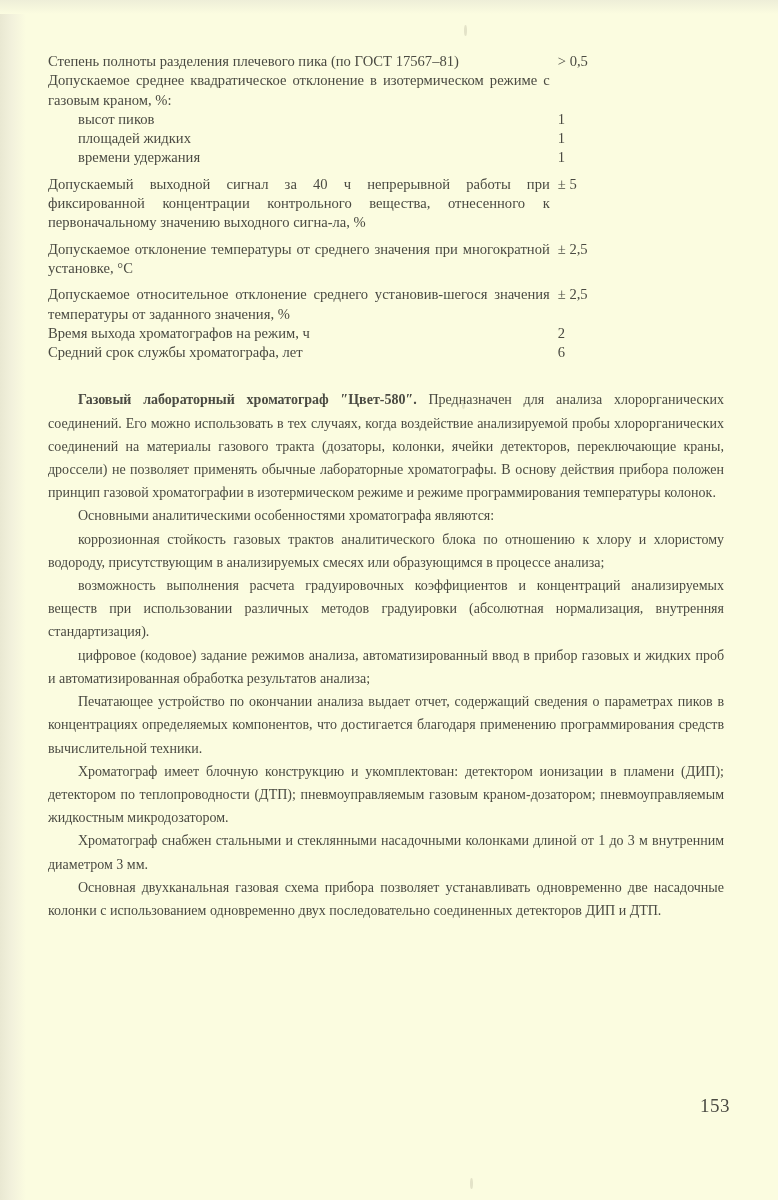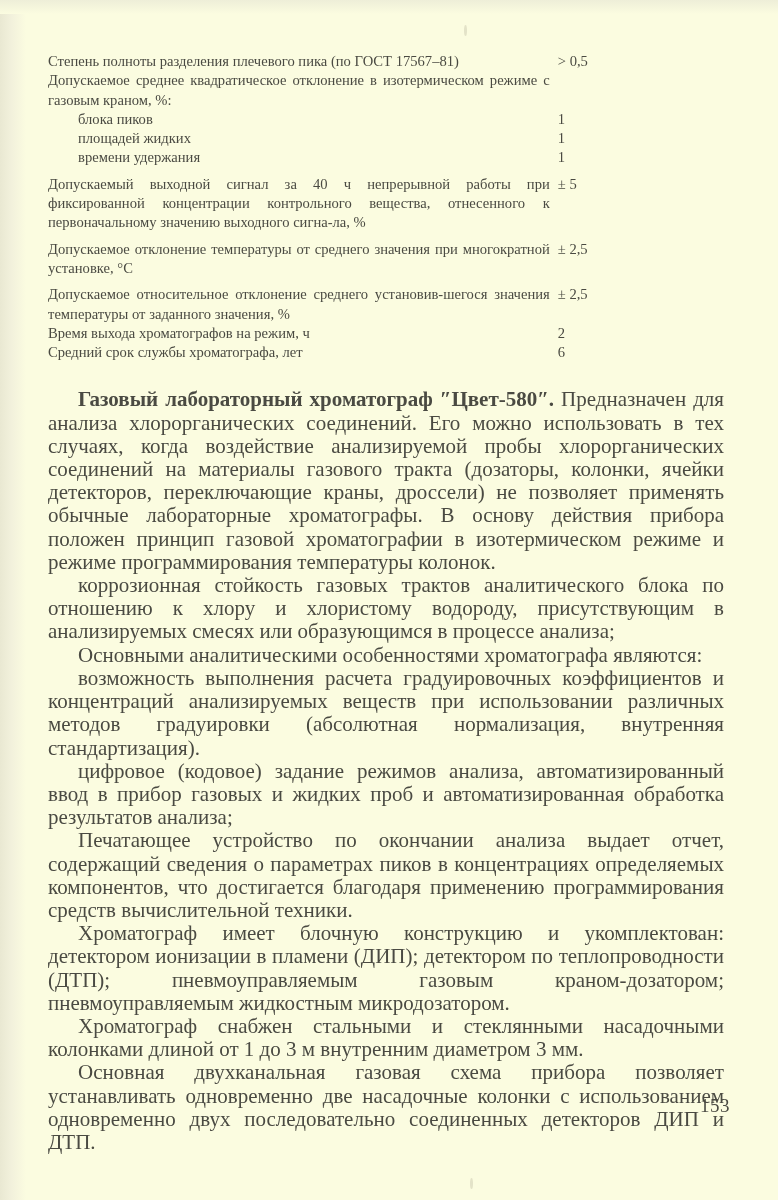--- a/index.html
+++ b/index.html
@@ -77,21 +77,21 @@
   .spec-indent {
     padding-left: 30px !important;
     text-align: left !important;
   }
   .row-gap td { padding-top: 7px !important; }
 
   
   .body-block { margin-top: 26px; }
   p.para {
     margin: 0;
-    font-size: 21px;
+    font-size: 14px;
     line-height: 23.2px;
     text-align: justify;
     text-indent: 30px;
     hyphens: manual;
   }
   p.para b { font-weight: bold; }
 
   .page-number {
     position: absolute;
     right: 48px;
@@ -117,21 +117,21 @@
       <tbody>
           <tr>
             <td class="spec-desc justified-full">Степень полноты разделения плечевого пика (по ГОСТ 17567–81)</td>
             <td class="spec-val">&gt; 0,5</td>
           </tr>
           <tr>
             <td class="spec-desc justified-full">Допускаемое среднее квадратическое отклонение в изотермическом режиме с газовым краном, %:</td>
             <td class="spec-val"></td>
           </tr>
           <tr>
-            <td class="spec-desc spec-indent">блока пиков</td>
+            <td class="spec-desc spec-indent">высот пиков</td>
             <td class="spec-val">1</td>
           </tr>
           <tr>
             <td class="spec-desc spec-indent">площадей жидких</td>
             <td class="spec-val">1</td>
           </tr>
           <tr>
             <td class="spec-desc spec-indent">времени удержания</td>
             <td class="spec-val">1</td>
           </tr>
@@ -153,22 +153,22 @@
           </tr>
           <tr>
             <td class="spec-desc">Средний срок службы хроматографа, лет</td>
             <td class="spec-val">6</td>
           </tr>
         </tbody>
     </table>
 
     <div class="body-block">
         <p class="para"><b>Газовый лабораторный хроматограф ″Цвет-580″.</b><span> Предназначен для анализа хлорорганических соединений. Его можно использовать в тех случаях, когда воздействие анализируемой пробы хлорорганических соединений на материалы газового тракта (дозаторы, колонки, ячейки детекторов, переключающие краны, дроссели) не позволяет применять обычные лабораторные хроматографы. В основу действия прибора положен принцип газовой хроматографии в изотермическом режиме и режиме программирования температуры колонок.</span></p>
+        <p class="para">Основными аналитическими особенностями хроматографа являются:</p>
         <p class="para">коррозионная стойкость газовых трактов аналитического блока по отношению к хлору и хлористому водороду, присутствующим в анализируемых смесях или образующимся в процессе анализа;</p>
-        <p class="para">Основными аналитическими особенностями хроматографа являются:</p>
         <p class="para">возможность выполнения расчета градуировочных коэффициентов и концентраций анализируемых веществ при использовании различных методов градуировки (абсолютная нормализация, внутренняя стандартизация).</p>
         <p class="para">цифровое (кодовое) задание режимов анализа, автоматизированный ввод в прибор газовых и жидких проб и автоматизированная обработка результатов анализа;</p>
         <p class="para">Печатающее устройство по окончании анализа выдает отчет, содержащий сведения о параметрах пиков в концентрациях определяемых компонентов, что достигается благодаря применению программирования средств вычислительной техники.</p>
         <p class="para">Хроматограф имеет блочную конструкцию и укомплектован: детектором ионизации в пламени (ДИП); детектором по теплопроводности (ДТП); пневмоуправляемым газовым краном-дозатором; пневмоуправляемым жидкостным микродозатором.</p>
         <p class="para">Хроматограф снабжен стальными и стеклянными насадочными колонками длиной от 1 до 3 м внутренним диаметром 3 мм.</p>
         <p class="para">Основная двухканальная газовая схема прибора позволяет устанавливать одновременно две насадочные колонки с использованием одновременно двух последовательно соединенных детекторов ДИП и ДТП.</p>
       </div>
 
   </div>
 

